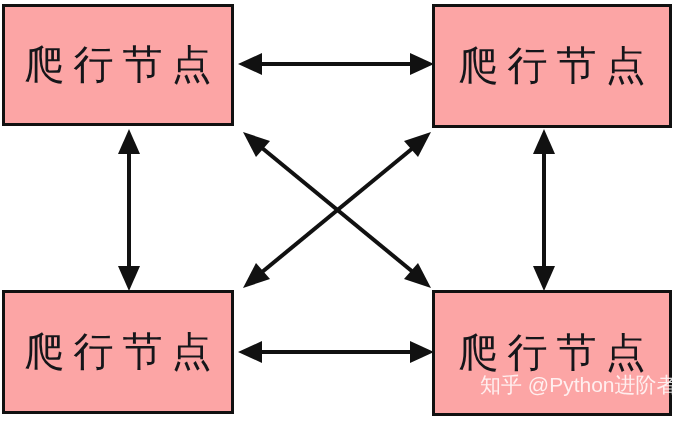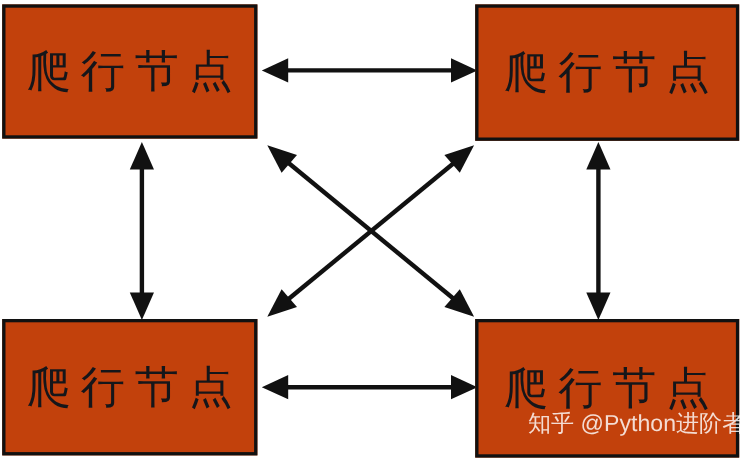--- a/index.html
+++ b/index.html
@@ -13,21 +13,21 @@
   #canvas {
     position: relative;
     width: 674px;
     height: 422px;
     background: #ffffff;
     overflow: hidden;
   }
   .node-box {
     position: absolute;
     box-sizing: border-box;
-    background: #c2410c;
+    background: #fca5a5;
     border: 3px solid #111111;
     display: flex;
     align-items: center;
     justify-content: center;
   }
   .node-label {
     font-family: "Liberation Serif", "DejaVu Serif", serif;
     font-size: 40px;
     font-weight: 400;
     color: #15161a;

